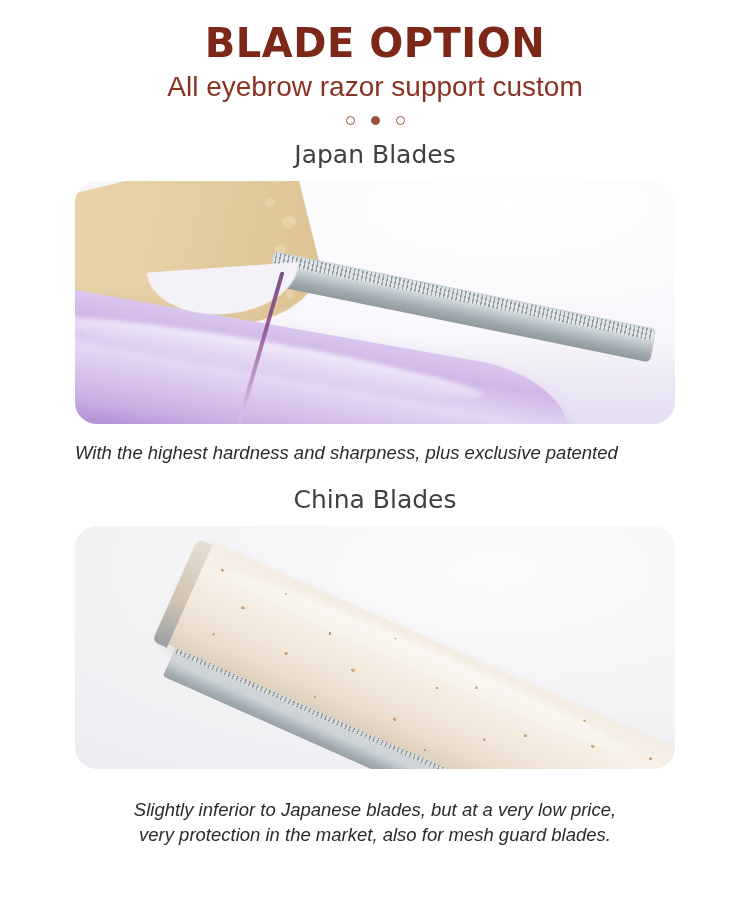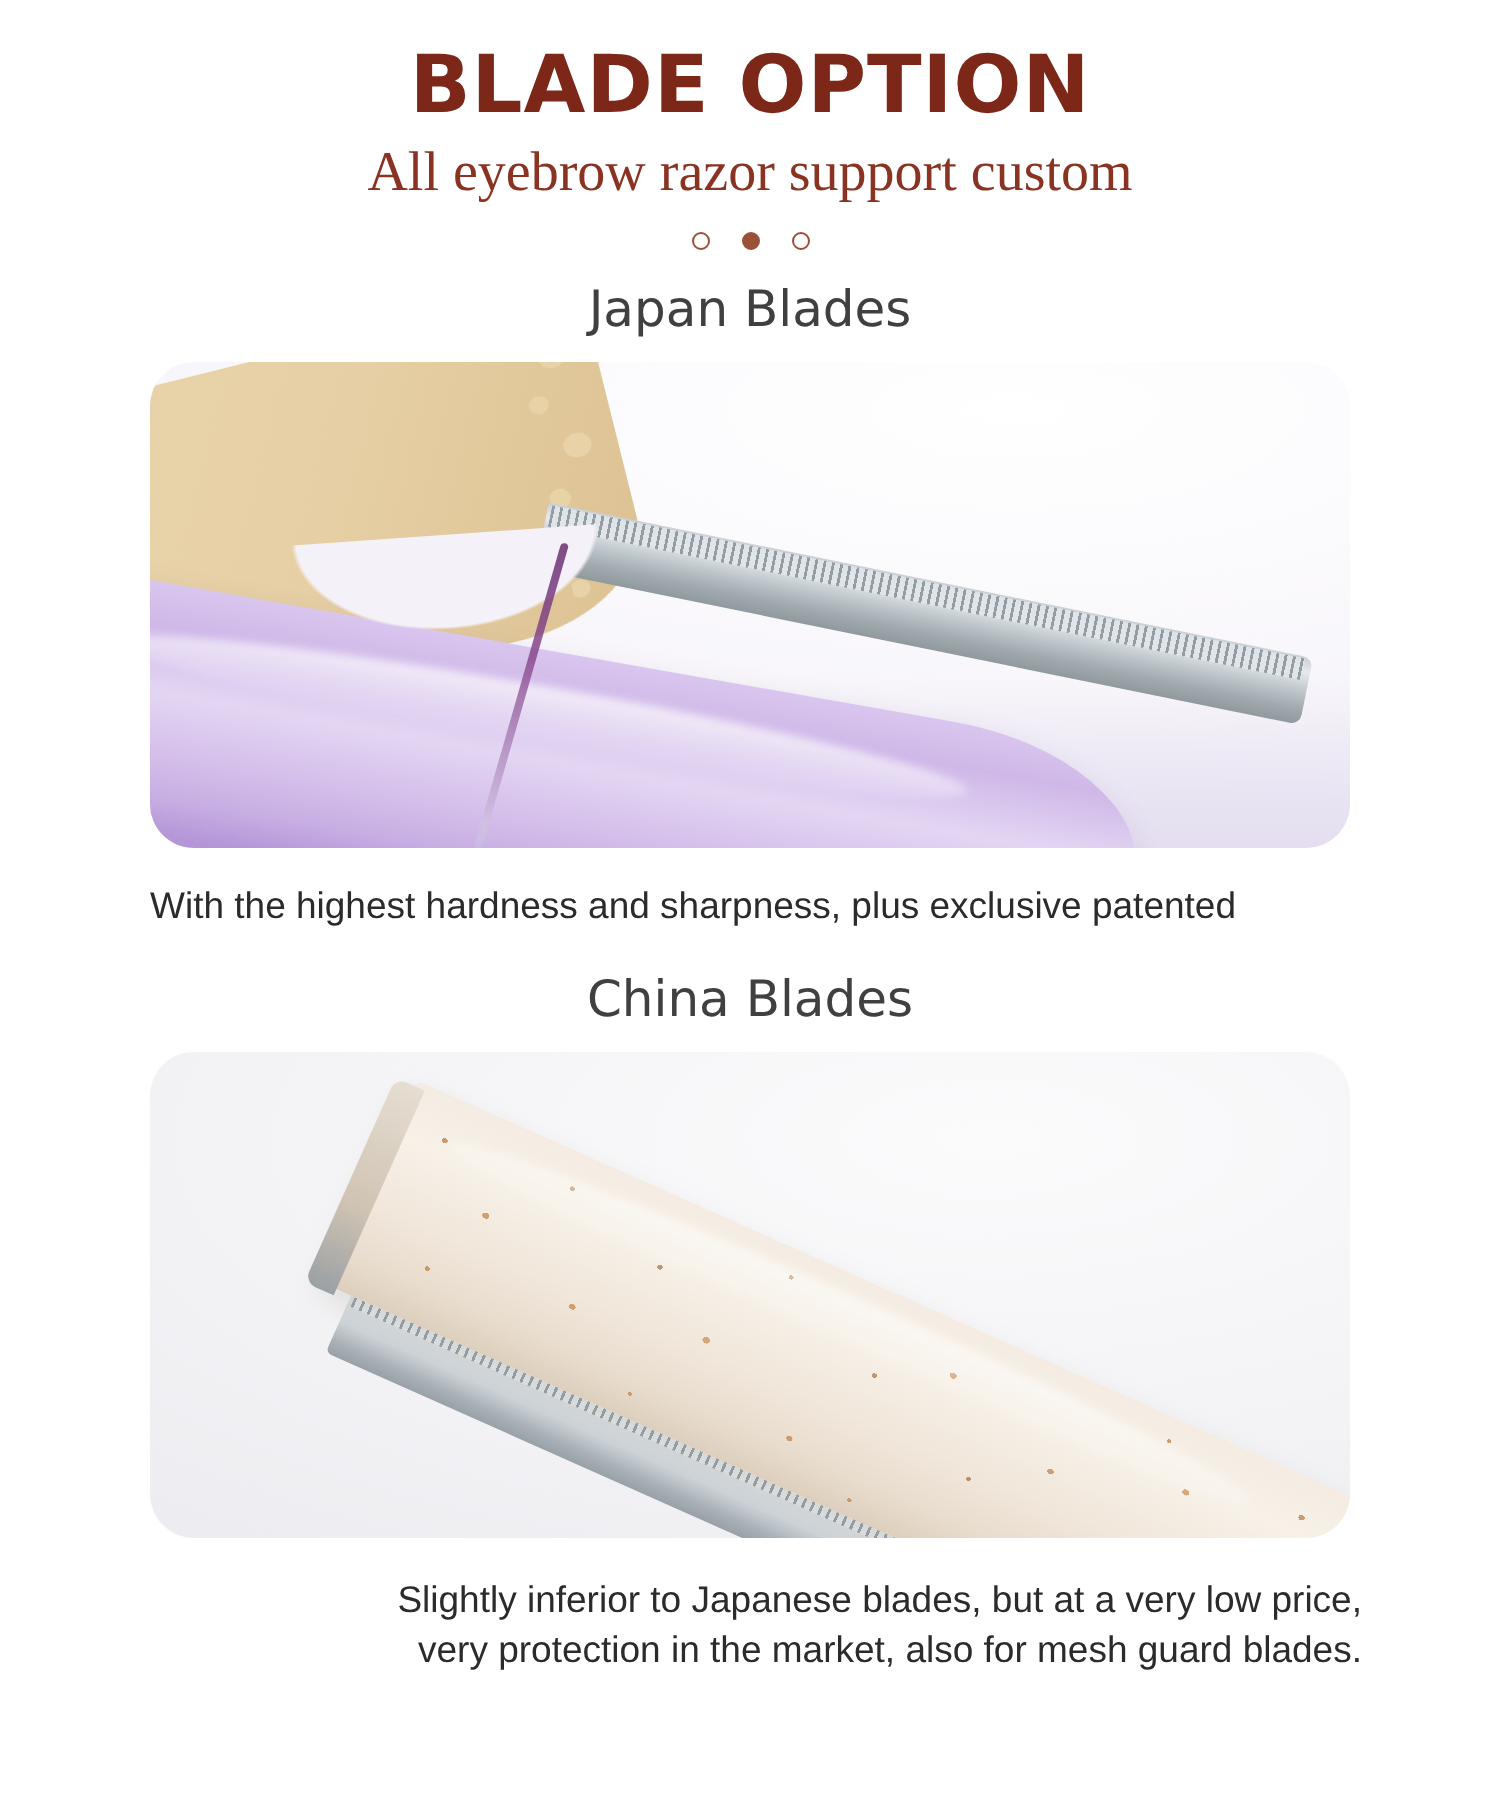--- a/index.html
+++ b/index.html
@@ -36,21 +36,21 @@
     font-weight: 700;
     color: #7c2718;
     font-family: "DejaVu Sans", sans-serif;
   }
   .sub-title {
     margin: 4px 0 0 0;
     font-size: 28px;
     line-height: 34px;
     font-weight: 400;
     color: #8a3322;
-    font-family: Liberation Serif, serif;
+    font-family: Liberation Sans, sans-serif;
   }
 
   
   .dots {
     margin: 8px auto 0 auto;
     display: flex;
     justify-content: center;
     align-items: center;
     gap: 16px;
     height: 16px;
@@ -307,22 +307,22 @@
   .caption {
     margin: 0 auto;
     width: 612px;
     color: #2b2b2b;
     font-size: 18.5px;
     line-height: 25px;
     font-family: "Liberation Sans", sans-serif;
     font-weight: 400;
   }
   #japan-caption { margin-top: 16px; padding-left: 12px; }
-  #china-caption { margin-top: 18px; text-align: right; }
-  .caption .line { display: block; white-space: nowrap; }
+  #china-caption { margin-top: 28px; text-align: center; }
+  .caption .line { display: block; white-space: nowrap; font-style: italic; }
 </style>
 </head>
 <body>
 
 <div class="page">
 
   <div class="header">
     <h1 class="main-title">BLADE OPTION</h1>
     <h2 class="sub-title">All eyebrow razor support custom</h2>
 

